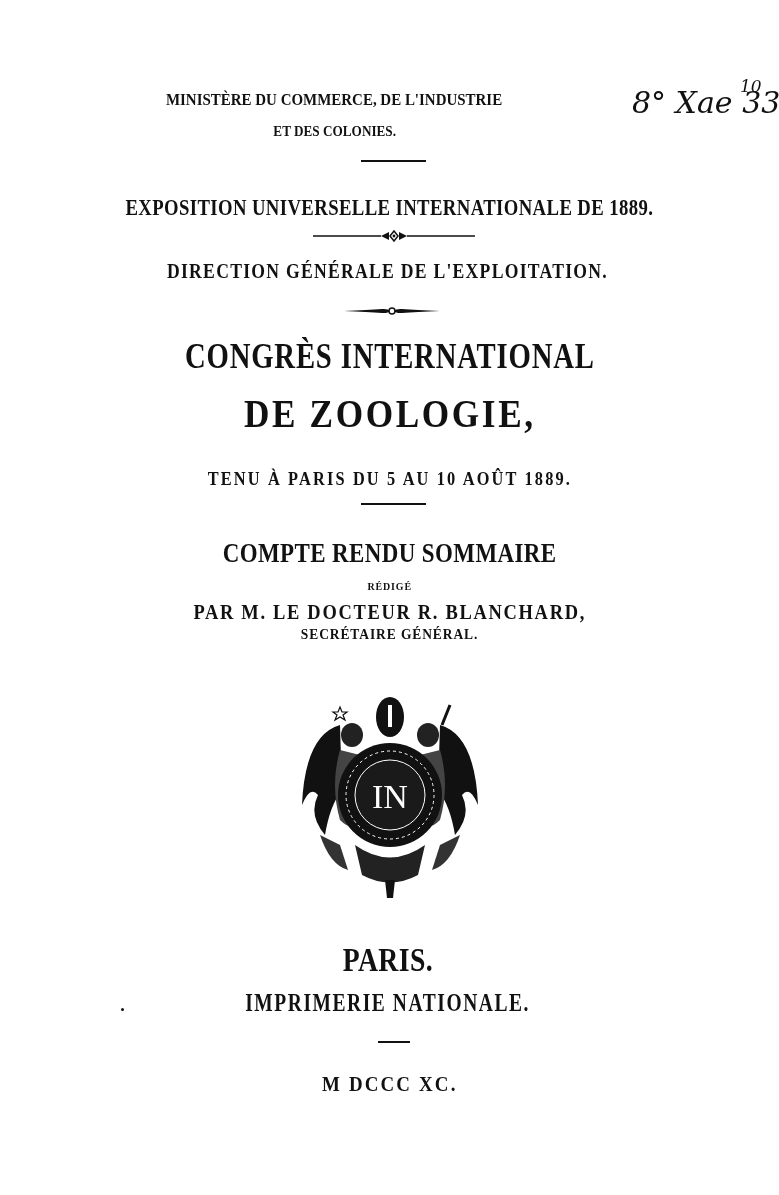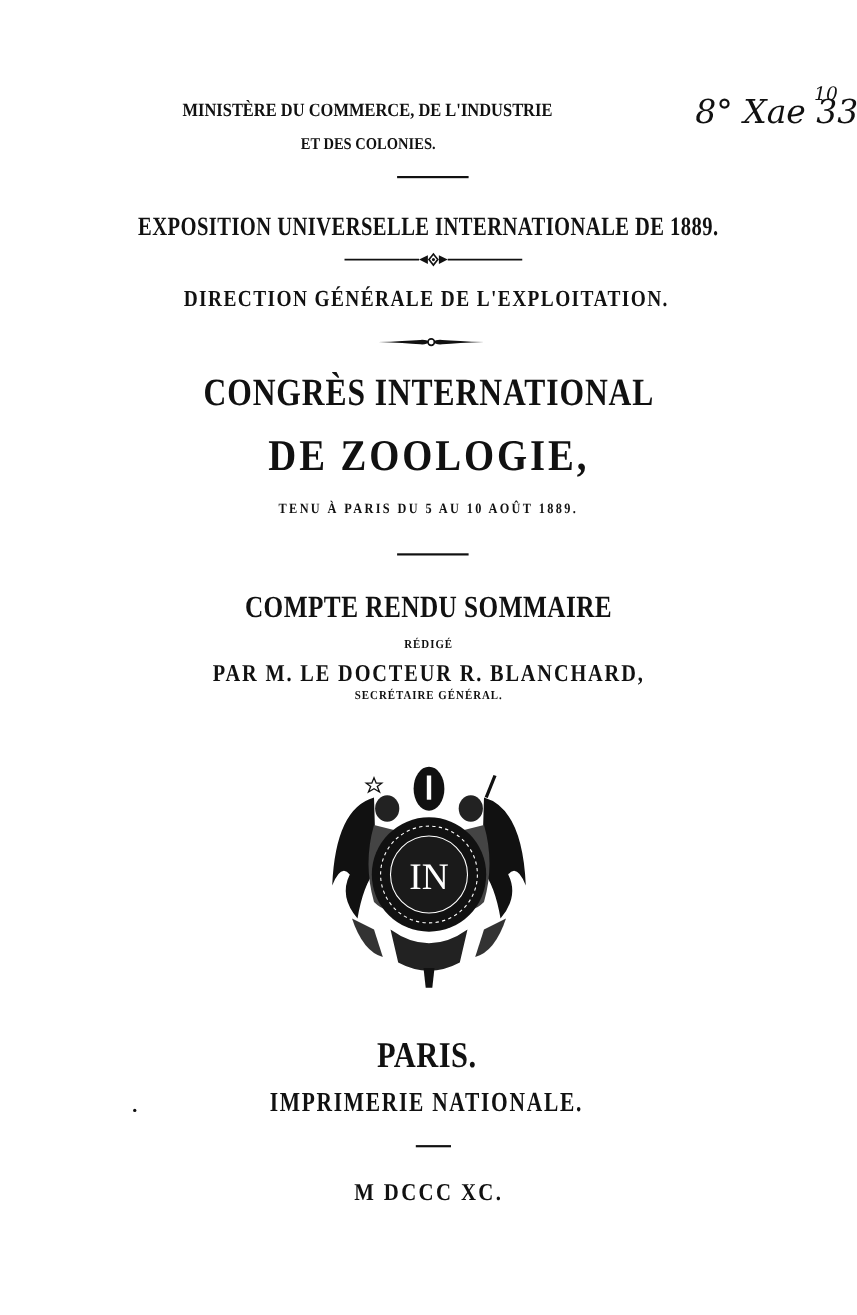--- a/index.html
+++ b/index.html
@@ -53,35 +53,35 @@
   <path d="M96 6 Q72 5 58 4 Q52 3.5 50 6 Q52 8.5 58 8 Q72 7 96 6 Z" fill="#111"></path>
   <circle cx="48" cy="6" r="3" fill="none" stroke="#111" stroke-width="1.5"></circle>
 </svg>
 
 <div class="line" style="top:339px; font-size:35px; letter-spacing:1px;">
   <span class="cond" style="transform:scaleX(0.82);">CONGRÈS INTERNATIONAL</span>
 </div>
 <div class="line" style="top:394px; font-size:40px; letter-spacing:3px;">
   <span class="cond" style="transform:scaleX(0.88);">DE ZOOLOGIE,</span>
 </div>
-<div class="line" style="top:455px; font-size:13px; letter-spacing:2.5px;text-align:center;">
+<div class="line" style="top:469px; font-size:19px; letter-spacing:2.5px;text-align:center;">
   <span class="cond" style="transform:scaleX(0.86);">TENU À PARIS DU 5 AU 10 AOÛT 1889.</span>
 </div>
 <div class="rule" style="left:361px; top:503px; width:65px; height:1.5px;"></div>
 
 <div class="line" style="top:539px; font-size:28px; letter-spacing:0.5px;">
   <span class="cond" style="transform:scaleX(0.82);">COMPTE RENDU SOMMAIRE</span>
 </div>
 <div class="line" style="top:581px; font-size:11px; letter-spacing:1px;">
   <span class="cond" style="transform:scaleX(0.9);">RÉDIGÉ</span>
 </div>
 <div class="line" style="top:601px; font-size:22px; letter-spacing:2px;">
   <span class="cond" style="transform:scaleX(0.84);">PAR M. LE DOCTEUR R. BLANCHARD,</span>
 </div>
-<div class="line" style="top:627px; font-size:11px; letter-spacing:1px;">
+<div class="line" style="top:627px; font-size:15px; letter-spacing:1px;">
   <span class="cond" style="transform:scaleX(0.9);">SECRÉTAIRE GÉNÉRAL.</span>
 </div>
 
 <svg class="orn" style="left:300px; top:695px;" width="180" height="205" viewBox="0 0 180 205">
 
   <path d="M40 30 Q5 40 2 110 Q10 90 18 100 Q8 120 25 140 Q30 110 42 95 Z" fill="#111"></path>
   <path d="M140 30 Q175 40 178 110 Q170 90 162 100 Q172 120 155 140 Q150 110 138 95 Z" fill="#111"></path>
 
   <ellipse cx="52" cy="40" rx="11" ry="12" fill="#222"></ellipse>
   <ellipse cx="128" cy="40" rx="11" ry="12" fill="#222"></ellipse>

